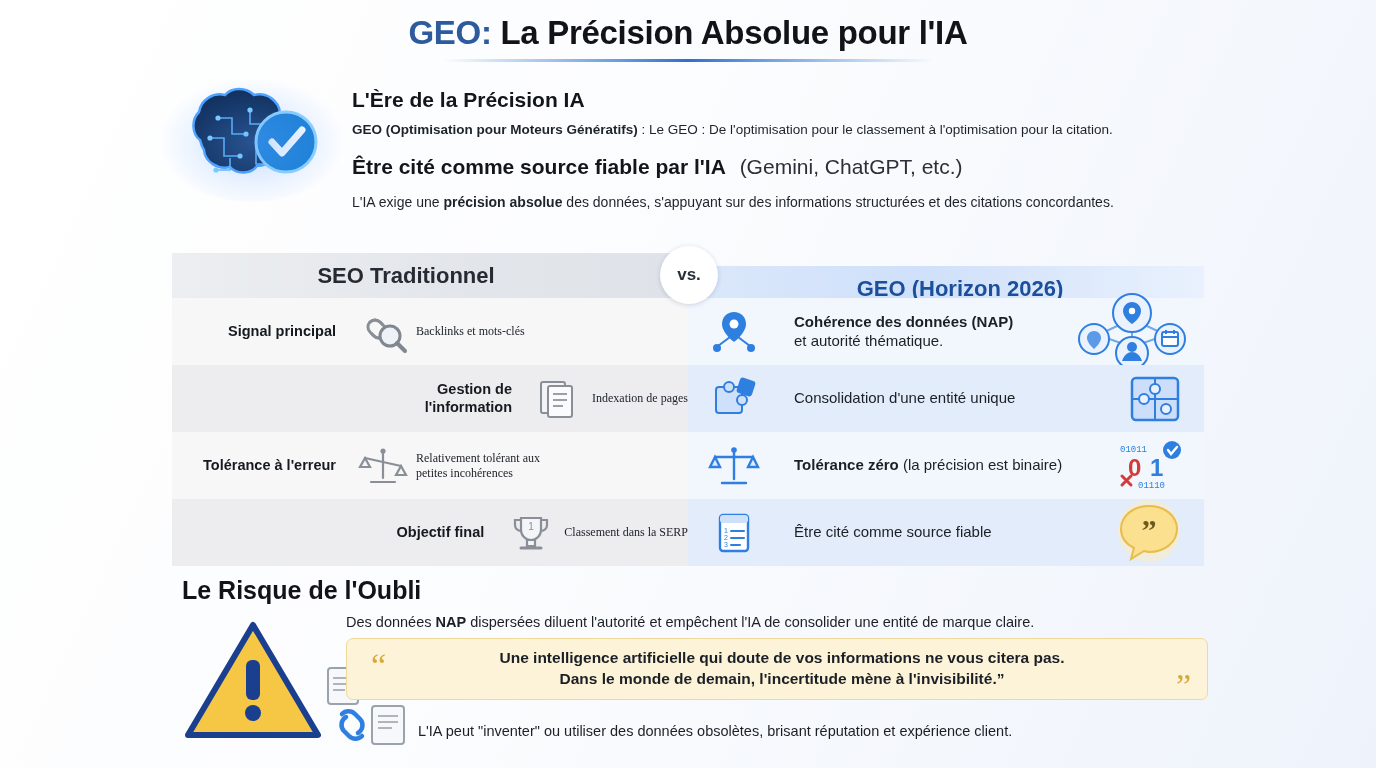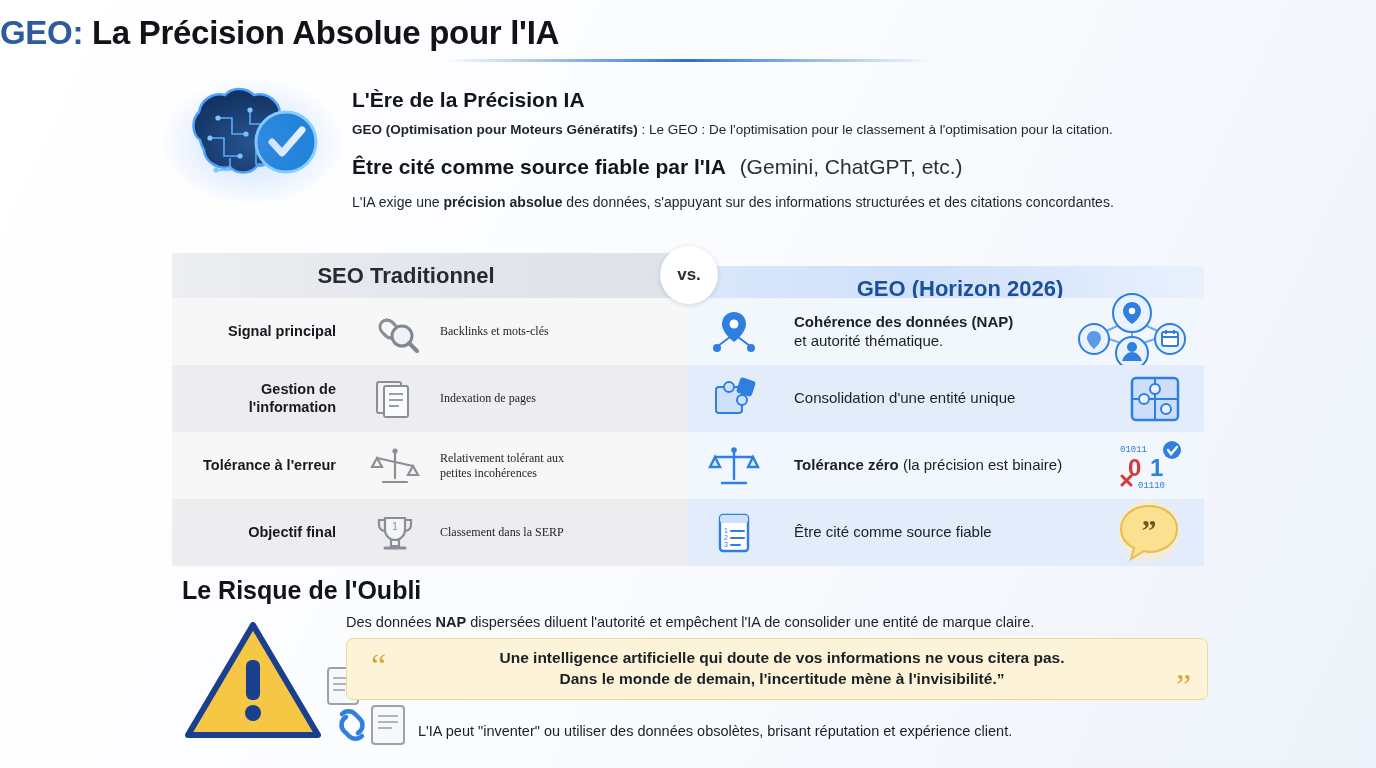--- a/index.html
+++ b/index.html
@@ -11,21 +11,21 @@
   }
   #page {
     position: relative;
     width: 1376px; height: 768px;
     background: linear-gradient(115deg, #ffffff 0%, #fbfcfe 45%, #eef3fb 100%);
   }
 
   
   .title-wrap {
     position: absolute; top: 14px; left: 0; width: 1376px;
-    text-align: left;
+    text-align: center;
   }
   .title {
     font-size: 33px; font-weight: bold; letter-spacing: -0.3px;
     color: #111318; white-space: nowrap;
   }
   .title .geo { color: #2d5b9e; }
   .title-rule {
     margin: 7px auto 0; width: 490px; height: 3px; border-radius: 2px;
     background: linear-gradient(90deg, rgba(200,215,240,0) 0%, #6b9fe0 35%, #2f6fd0 50%, #6b9fe0 65%, rgba(200,215,240,0) 100%);
   }
@@ -82,26 +82,25 @@
   .vs-badge {
     position: absolute; left: 488px; top: -7px;
     width: 58px; height: 58px; border-radius: 50%;
     background: #ffffff; box-shadow: 0 1px 5px rgba(30,50,90,0.18);
     display: flex; align-items: center; justify-content: center;
     font-size: 17px; font-weight: bold; color: #2b3038;
     z-index: 5;
   }
 
   .row { display: flex; height: 67px; position: relative; }
-  .row.alt .cell-left { background: #ededf0; }
+  .row.alt .cell-left { background: #ededf0; justify-content: flex-end; }
   .row.alt .cell-right { background: #e3ecfb; }
   .row .cell-left {
     flex: 0 0 516px; display: flex; align-items: center;
     background: #f7f7f8;
-    gap: 12px;
   }
   .row .cell-right {
     flex: 0 0 516px; display: flex; align-items: center;
     background: #f2f7fe;
     position: relative;
   }
   .row .divider {
     position: absolute; left: 516px; top: 0; width: 1px; height: 67px;
     background: #b9cbe4;
   }

